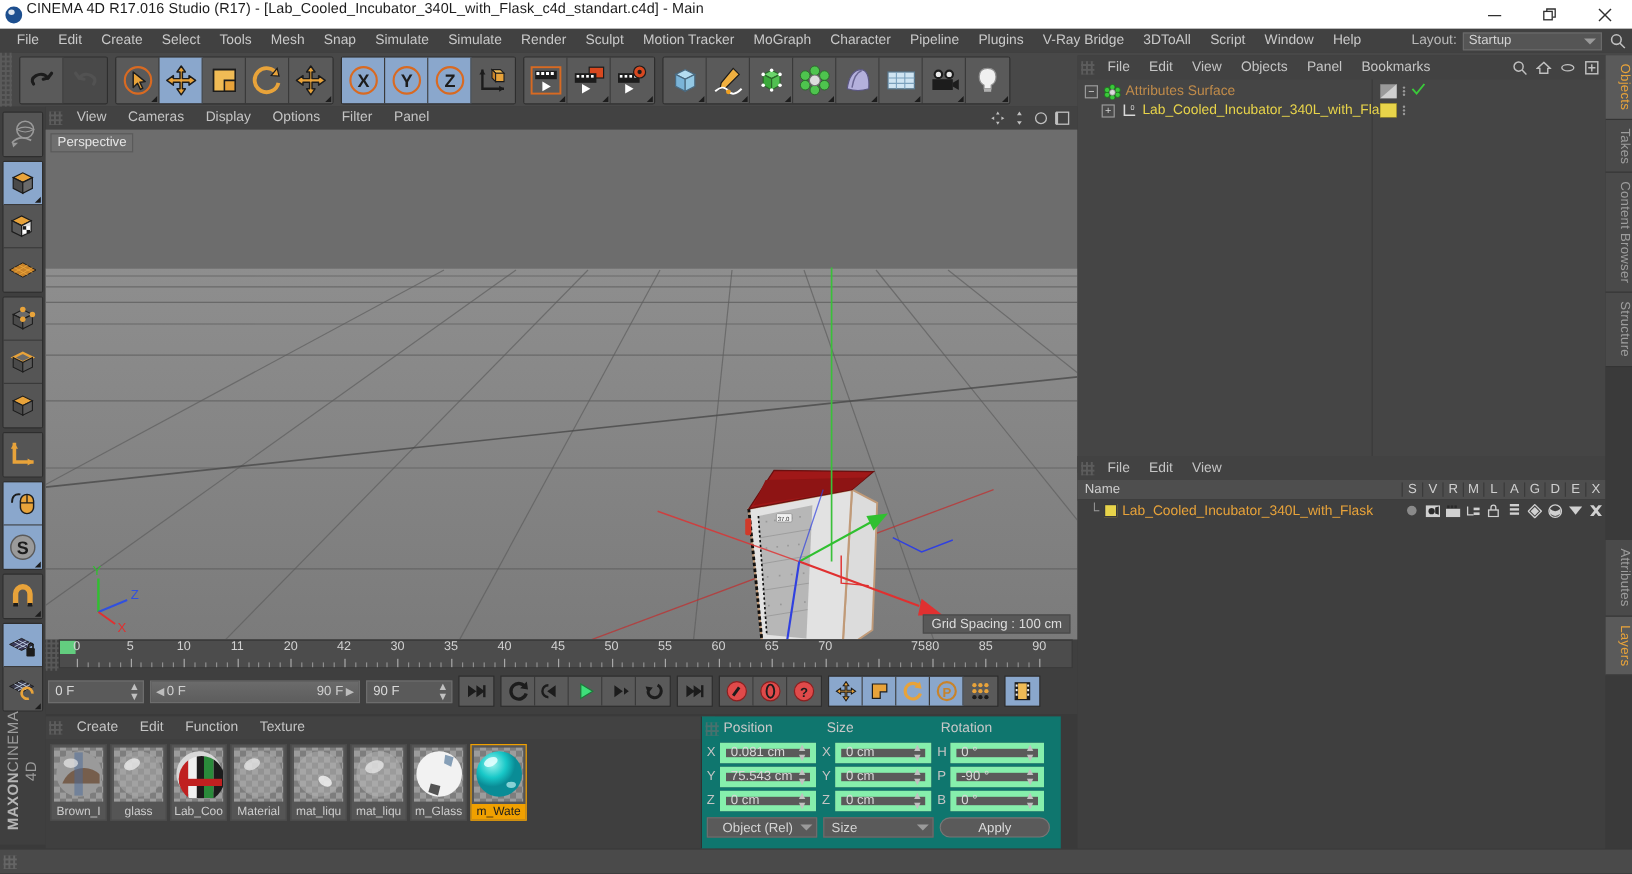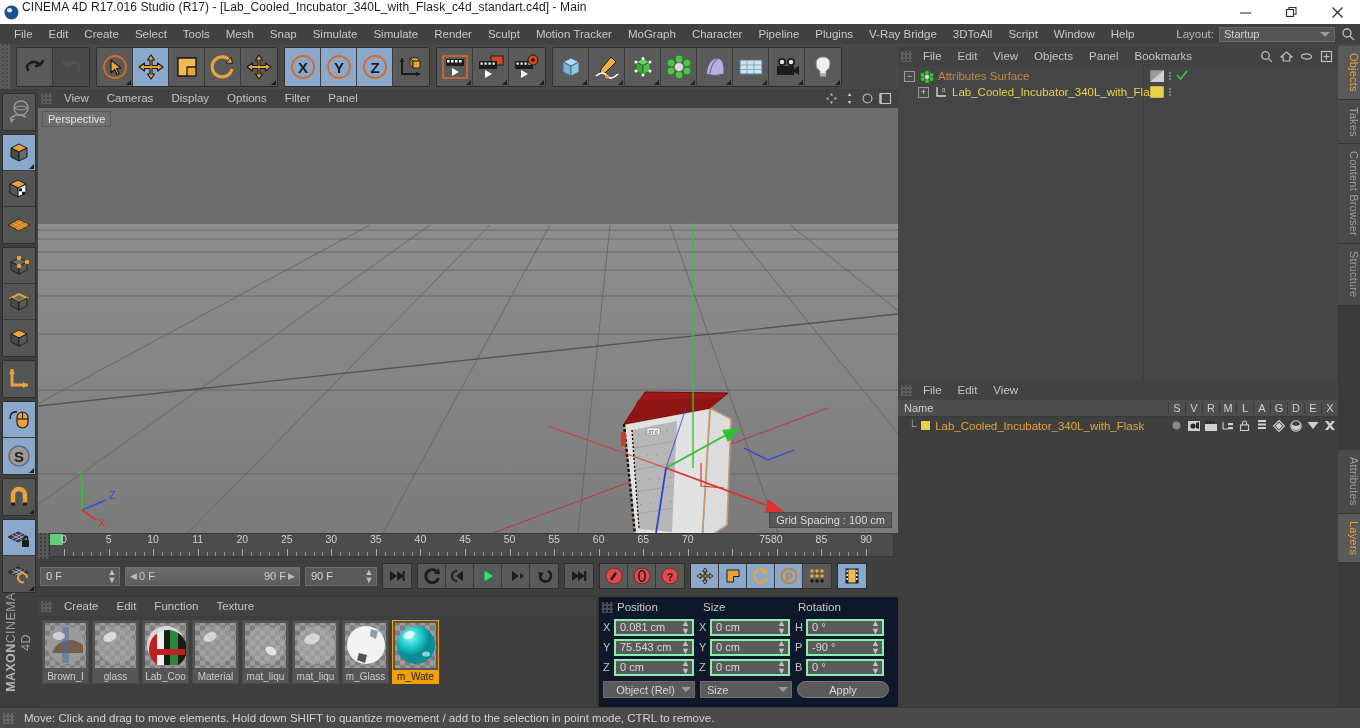--- a/index.html
+++ b/index.html
@@ -142,31 +142,31 @@
   .mm-menubar { height:19px; background:#424242; display:flex; align-items:center; padding-left:3px; }
   .mm-body { padding:4px 0 0 4px; display:flex; gap:3px; }
   .mat-tile { width:47px; height:64px; background:#555555; border:1px solid #4a4a4a; position:relative; display:flex; flex-direction:column; }
   .mat-sphere { flex:1; margin:2px; position:relative; overflow:hidden;
     background: repeating-conic-gradient(#9c9c9c 0% 25%, #7d7d7d 0% 50%) 0/10px 10px; }
   .mat-name { height:13px; line-height:13px; font-size:10px; color:#cdcdcd; text-align:center; overflow:hidden; white-space:nowrap; }
   .mat-tile.sel .mat-name { background:#f0a000; color:#1c1c1c; }
   .mat-tile.sel { border-color:#f0a000; }
 
   
-  .coordmgr { position:absolute; left:598px; top:597px; width:300px; height:110px; background:#0f172a; border-left:1px solid #313131; }
+  .coordmgr { position:absolute; left:584px; top:597px; width:300px; height:110px; background:#0f766e; border-left:1px solid #313131; }
   .cm-head { height:20px; display:flex; align-items:center; padding-left:3px; }
   .cm-grip { width:11px; height:11px; background:
      repeating-linear-gradient(0deg,#6e6e6e 0 2px,transparent 2px 4px),
      repeating-linear-gradient(90deg,#6e6e6e 0 2px,transparent 2px 4px);
      background-size:4px 4px; opacity:.6; margin-right:4px; }
   .cm-col-title { font-size:11.5px; color:#c8c8c8; }
   .cm-row { display:flex; align-items:center; height:20px; padding-left:4px; gap:0; }
   .cm-ax { width:11px; font-size:11px; color:#c4c4c4; }
   .cfield {
-    height:17px; background:#5a5a5a; border:2px solid #86efac; display:flex; align-items:center;
+    height:17px; background:#5a5a5a; border:5px solid #86efac; display:flex; align-items:center;
     color:#d8d8d8; font-size:11px; padding:0 2px 0 4px; margin-right:5px;
   }
   .cfield .sp { margin-left:auto; width:9px; text-align:center; font-size:9px; color:#c0c0c0; line-height:8px; }
   .cm-btnrow { display:flex; align-items:center; height:21px; padding-left:4px; gap:5px; margin-top:2px; }
   .dropd { height:17px; background:#5a5a5a; border:1px solid #6d6d6d; display:flex; align-items:center; padding:0 3px 0 6px; color:#d5d5d5; font-size:11px; }
   .dropd .cap { flex:1; text-align:center; }
   .applybtn { height:17px; background:#5a5a5a; border:1px solid #777; border-radius:9px; display:flex; align-items:center; justify-content:center; color:#dcdcdc; font-size:11px; }
 
   
   .rightcol { position:absolute; left:898px; top:46px; width:440px; height:661px; background:#3f3f3f; }
@@ -802,21 +802,21 @@
       <span class="tl-tick-lbl" style="left: 14px;">0</span>
           <span class="tl-tick" style="left: 14px; height: 7px;"></span>
           <span class="tl-tick-lbl" style="left: 58.5556px;">5</span>
           <span class="tl-tick" style="left: 58.5556px; height: 7px;"></span>
           <span class="tl-tick-lbl" style="left: 103.111px;">10</span>
           <span class="tl-tick" style="left: 103.111px; height: 7px;"></span>
           <span class="tl-tick-lbl" style="left: 147.667px;">11</span>
           <span class="tl-tick" style="left: 147.667px; height: 7px;"></span>
           <span class="tl-tick-lbl" style="left: 192.222px;">20</span>
           <span class="tl-tick" style="left: 192.222px; height: 7px;"></span>
-          <span class="tl-tick-lbl" style="left: 236.778px;">25</span>
+          <span class="tl-tick-lbl" style="left: 236.778px;">42</span>
           <span class="tl-tick" style="left: 236.778px; height: 7px;"></span>
           <span class="tl-tick-lbl" style="left: 281.333px;">30</span>
           <span class="tl-tick" style="left: 281.333px; height: 7px;"></span>
           <span class="tl-tick-lbl" style="left: 325.889px;">35</span>
           <span class="tl-tick" style="left: 325.889px; height: 7px;"></span>
           <span class="tl-tick-lbl" style="left: 370.444px;">40</span>
           <span class="tl-tick" style="left: 370.444px; height: 7px;"></span>
           <span class="tl-tick-lbl" style="left: 415px;">45</span>
           <span class="tl-tick" style="left: 415px; height: 7px;"></span>
           <span class="tl-tick-lbl" style="left: 459.556px;">50</span>
@@ -1454,16 +1454,15 @@
   </div>
 
   <div class="hscroll">
     <span class="ar">◀</span>
     <span class="thumb"></span>
     <span class="ar">▶</span>
   </div>
 
   <div class="statusbar">
     <span class="sb-grip"></span>
-    <span class="sb-text">Move: Click and drag to move elements. Hold down SHIFT to quantize movement / add to the selection in point mode, CTRL to remove.</span>
   </div>
 
 </div>
 
 </body></html>

